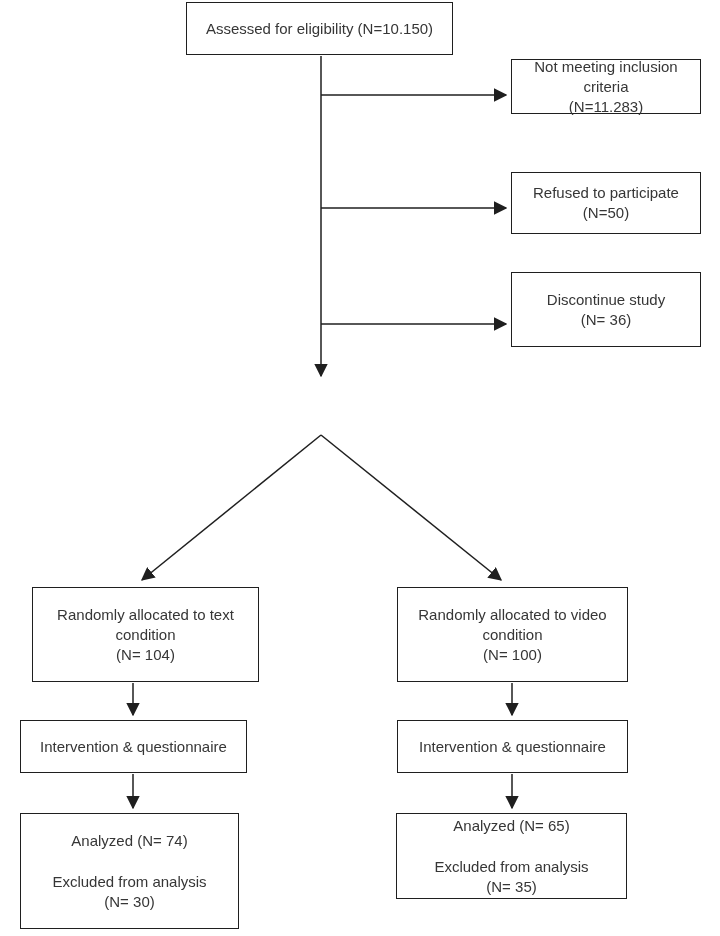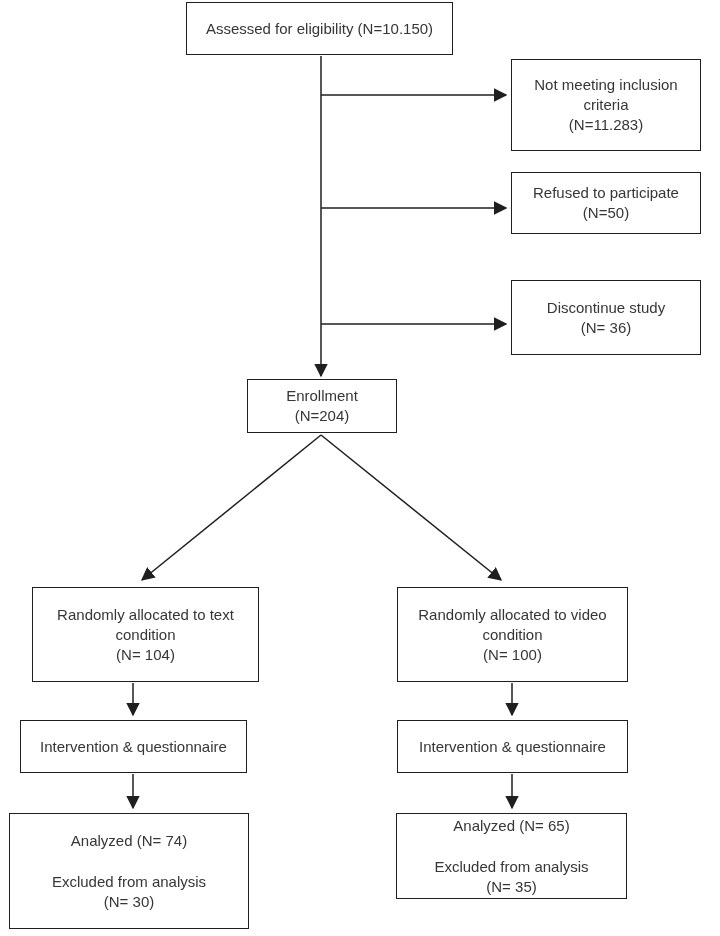--- a/index.html
+++ b/index.html
@@ -38,29 +38,29 @@
     justify-content: center;
     text-align: center;
     font-size: 15px;
     line-height: 20px;
   }
   .box .line { display: block; white-space: nowrap; }
   .spacer { height: 21px; }
 
   
   .b-eligibility        { left: 186px; top: 2px;   width: 267px; height: 53px; }
-  .b-not-meeting        { left: 511px; top: 59px;  width: 190px; height: 92px; }
+  .b-not-meeting        { left: 511px; top: 59px;  width: 190px; height: 55px; }
   .b-refused            { left: 511px; top: 172px; width: 190px; height: 62px; }
-  .b-discontinue        { left: 511px; top: 280px; width: 190px; height: 75px; }
+  .b-discontinue        { left: 511px; top: 272px; width: 190px; height: 75px; }
   .b-enrollment         { left: 247px; top: 379px; width: 150px; height: 54px; }
   .b-alloc-text         { left: 32px;  top: 587px; width: 227px; height: 95px; }
   .b-alloc-video        { left: 397px; top: 587px; width: 231px; height: 95px; }
   .b-intervention-text  { left: 20px;  top: 720px; width: 227px; height: 53px; }
   .b-intervention-video { left: 397px; top: 720px; width: 231px; height: 53px; }
-  .b-analyzed-text      { left: 9px;  top: 813px; width: 240px; height: 116px; }
+  .b-analyzed-text      { left: 20px;  top: 813px; width: 219px; height: 116px; }
   .b-analyzed-video     { left: 396px; top: 813px; width: 231px; height: 86px; }
 </style>
 </head>
 <body>
 
 <div class="canvas">
 
   <svg class="connectors" viewBox="0 0 720 936" xmlns="http://www.w3.org/2000/svg">
     <defs>
       <marker id="arrow" viewBox="0 0 10 10" refX="9" refY="5" markerWidth="9" markerHeight="9" orient="auto-start-reverse">
@@ -92,24 +92,20 @@
   <div class="box b-refused">
     <span class="line">Refused to participate</span>
     <span class="line">(N=50)</span>
   </div>
 
   <div class="box b-discontinue">
     <span class="line">Discontinue study</span>
     <span class="line">(N= 36)</span>
   </div>
 
-  <div class="box b-enrollment">
-    <span class="line">Enrollment</span>
-    <span class="line">(N=204)</span>
-  </div>
 
   <div class="box b-alloc-text">
     <span class="line">Randomly allocated to text</span>
     <span class="line">condition</span>
     <span class="line">(N= 104)</span>
   </div>
 
   <div class="box b-alloc-video">
     <span class="line">Randomly allocated to video</span>
     <span class="line">condition</span>

